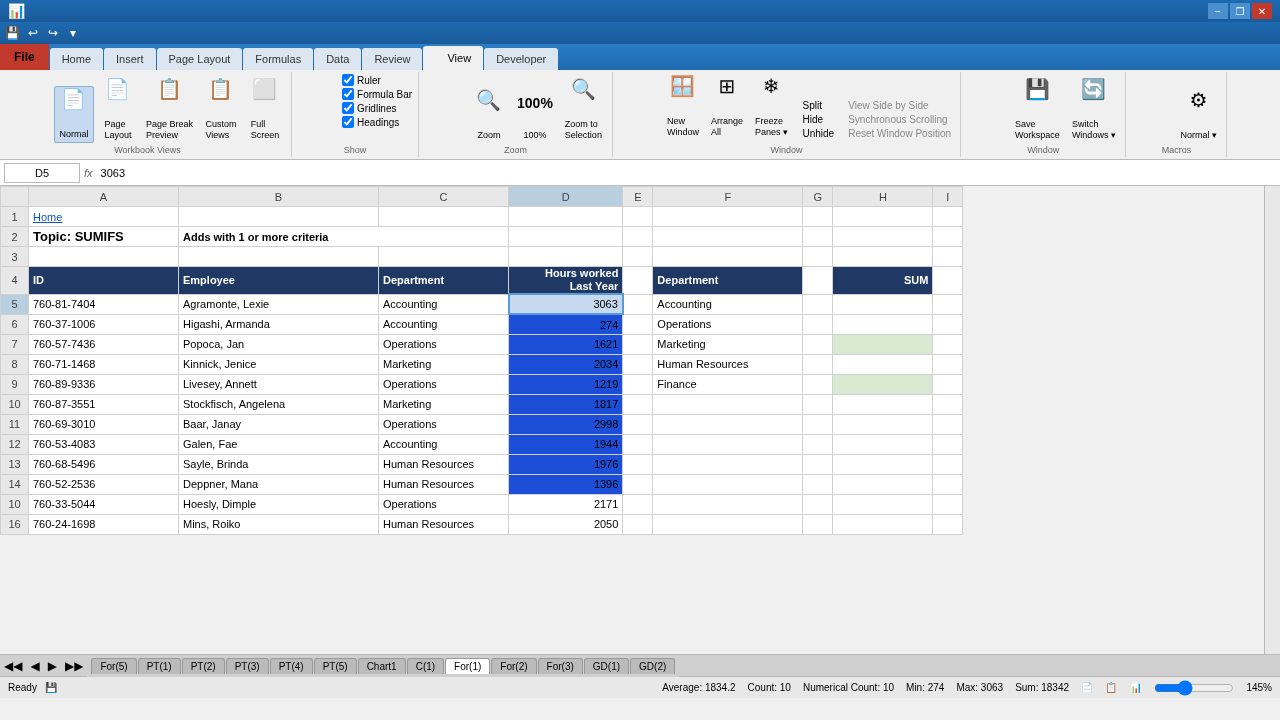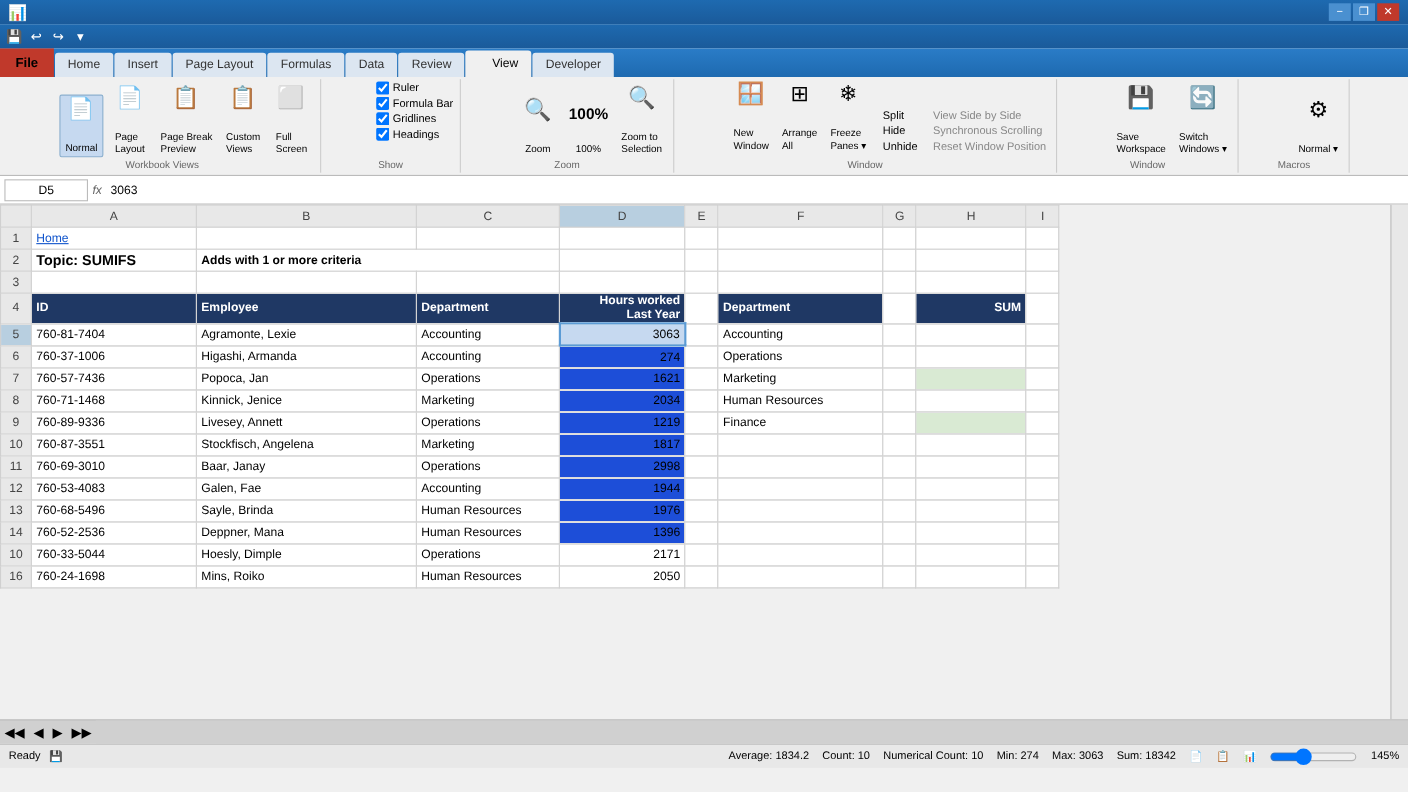--- a/index.html
+++ b/index.html
@@ -636,20 +636,35 @@
       </table>
     </div>
     <div id="scroll-v"></div>
   </div>
 
   <div id="scroll-h-area">
     <button class="sheet-tab-nav">◀◀</button>
     <button class="sheet-tab-nav">◀</button>
     <button class="sheet-tab-nav">▶</button>
     <button class="sheet-tab-nav">▶▶</button>
+    <div id="sheet-tabs">
+      <div class="sheet-tab">For(5)</div>
+      <div class="sheet-tab">PT(1)</div>
+      <div class="sheet-tab">PT(2)</div>
+      <div class="sheet-tab">PT(3)</div>
+      <div class="sheet-tab">PT(4)</div>
+      <div class="sheet-tab">PT(5)</div>
+      <div class="sheet-tab">Chart1</div>
+      <div class="sheet-tab">C(1)</div>
+      <div class="sheet-tab active">For(1)</div>
+      <div class="sheet-tab">For(2)</div>
+      <div class="sheet-tab">For(3)</div>
+      <div class="sheet-tab">GD(1)</div>
+      <div class="sheet-tab">GD(2)</div>
+    </div>
     <div style="flex:1; background:#d0d0d0;"></div>
   </div>
 </div>
 
 <div id="status-bar">
   <div class="left">
     <span>Ready</span>
     <span>💾</span>
   </div>
   <div class="right" style="gap:12px;">

